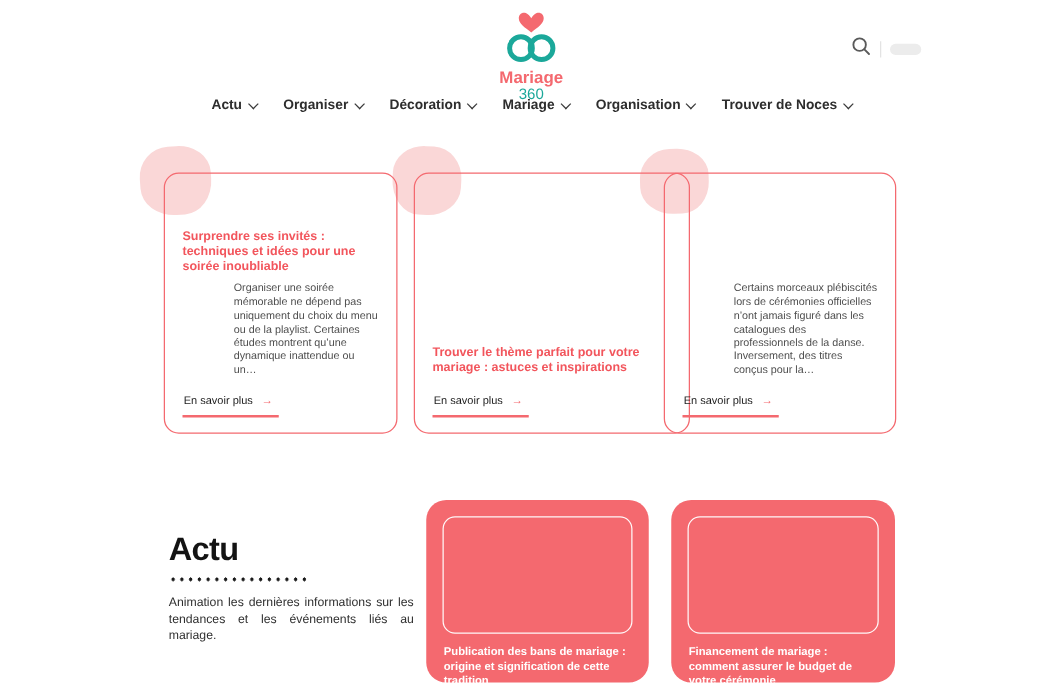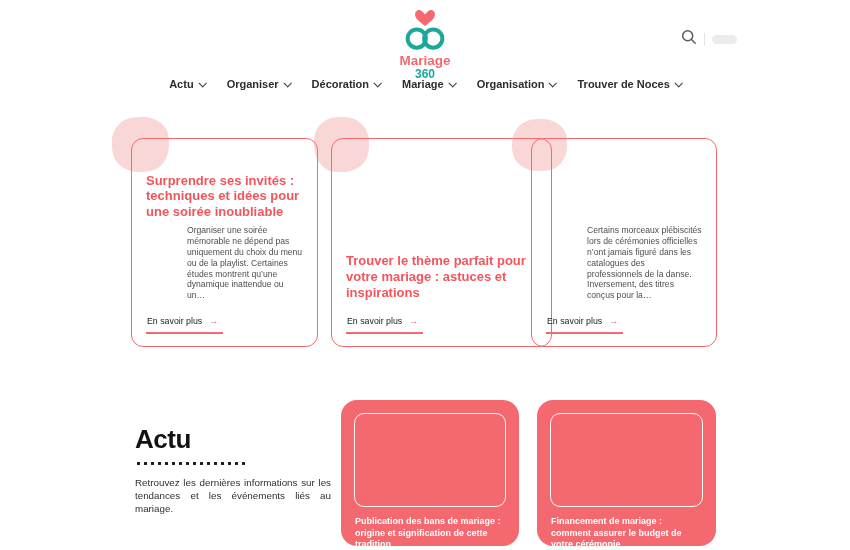--- a/index.html
+++ b/index.html
@@ -3,21 +3,21 @@
 <meta charset="utf-8">
 <style>
   html,body{margin:0;padding:0;background:#fff;}
   .page{position:relative;width:850px;height:550px;overflow:hidden;background:#ffffff;
         font-family:"Liberation Sans", sans-serif;}
 
   
   .logo{position:absolute;left:0;right:0;top:8px;display:flex;flex-direction:column;
         align-items:center;cursor:pointer;}
   .brand1{color:#F4696F;font-weight:bold;font-size:13.5px;line-height:1.05;margin-top:0;}
-  .brand2{color:#1BA89A;font-weight:bold;font-size:12px;line-height:1.05;}
+  .brand2{color:#1BA89A;font-weight:normal;font-size:12px;line-height:1.05;}
 
   .header-right{position:absolute;top:29px;right:113px;display:flex;align-items:center;gap:7px;}
   .hdr-divider{width:1px;height:13px;background:#e3e3e3;}
   .pill{width:25px;height:9px;border-radius:5px;background:#ececec;}
 
   .nav{position:absolute;top:78px;left:0;right:0;display:flex;justify-content:center;gap:22px;}
   .nav-item{display:flex;align-items:center;gap:5px;font-size:11px;font-weight:600;
             color:#2d2d2d;cursor:pointer;}
   .chev{width:5px;height:5px;border-right:1.4px solid #3a3a3a;border-bottom:1.4px solid #3a3a3a;
         transform:rotate(45deg) translateY(-1px);display:inline-block;}
@@ -32,21 +32,21 @@
          border-radius:44% 46% 40% 48% / 46% 40% 48% 42%;transform:rotate(-2deg);}
 
   
   .card{position:absolute;top:138px;height:209px;box-sizing:border-box;background:transparent;
         border:1.6px solid #F4696F;border-radius:12px;display:flex;flex-direction:column;
         padding:13px 14px 12px;}
   .card.c1{left:131px;width:187px;}
   .card.c2{left:331px;width:221px;}
   .card.c3{left:531px;width:186px;}
   .card-body{margin-top:auto;}
-  .card-title{color:#F2555C;font-weight:bold;font-size:13px;line-height:1.22;}
+  .card-title{color:#F2555C;font-weight:bold;font-size:10px;line-height:1.22;}
   .card-excerpt{color:#4e4e4e;font-size:8.6px;line-height:1.26;margin-top:5px;margin-left:41px;}
   .read-more{margin-top:9px;}
   .rm-wrap{display:inline-block;border-bottom:2px solid #F4696F;padding:0 5px 4px 1px;cursor:pointer;}
   .rm-text{font-size:8.8px;font-weight:normal;color:#1d1d1d;}
   .rm-arrow{font-size:9px;color:#F4696F;margin-left:7px;}
 
   
   .actu-block{position:absolute;left:135px;top:424px;width:196px;}
   .actu-title{margin:0;font-size:26px;font-weight:bold;color:#131313;letter-spacing:-0.5px;}
   .dots{width:110px;height:5px;margin-top:6px;
@@ -145,21 +145,21 @@
       <div class="card-excerpt">Certains morceaux plébiscités lors de cérémonies officielles n’ont jamais figuré dans les catalogues des professionnels de la danse. Inversement, des titres conçus pour la…</div>
       <div class="read-more">
         <span class="rm-wrap"><span class="rm-text">En savoir plus</span><span class="rm-arrow">→</span></span>
       </div>
     </div>
   </div>
 
   <div class="actu-block">
     <h1 class="actu-title">Actu</h1>
     <div class="dots"></div>
-    <div class="actu-desc">Retrouvez les dernières informations sur les tendances et les événements liés au mariage.</div>
+    <div class="actu-desc">Animation les dernières informations sur les tendances et les événements liés au mariage.</div>
   </div>
 
   <div class="mini-card m2">
     <div class="mini-frame"></div>
     <div class="mini-title">Financement de mariage : comment assurer le budget de votre cérémonie</div>
   </div>
 
   <div class="mini-card m1">
     <div class="mini-frame"></div>
     <div class="mini-title">Publication des bans de mariage : origine et signification de cette tradition</div>

